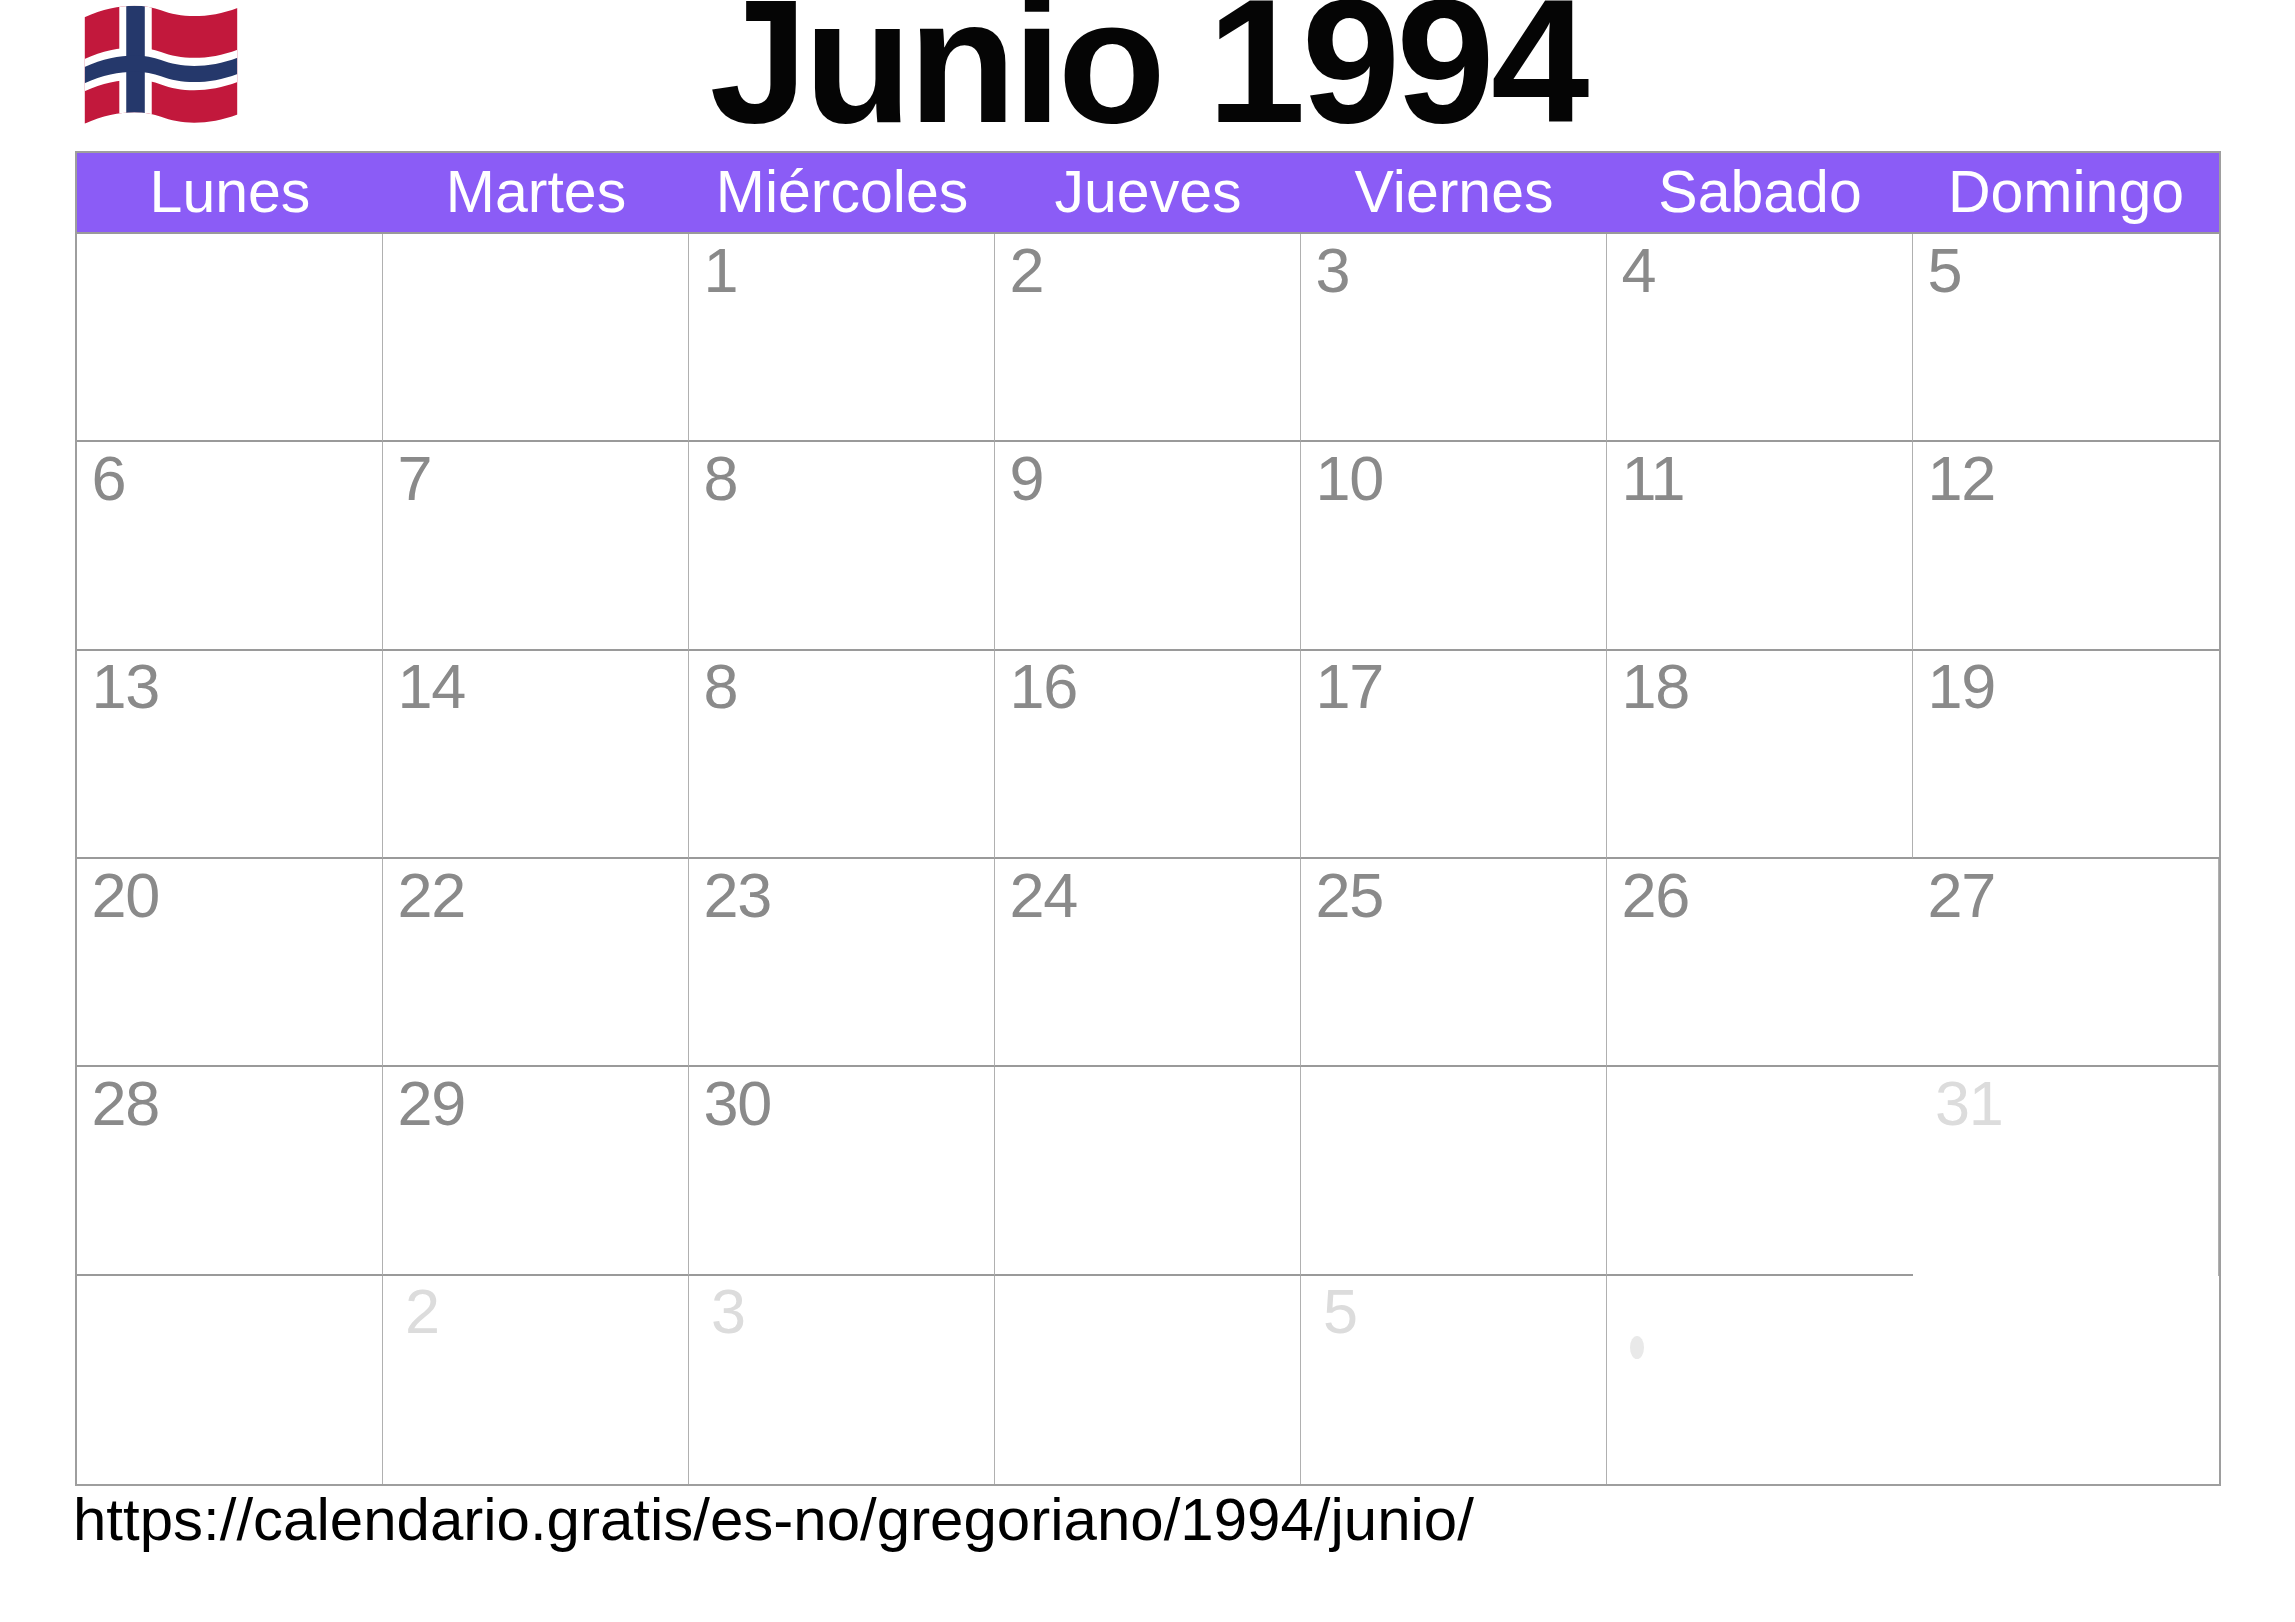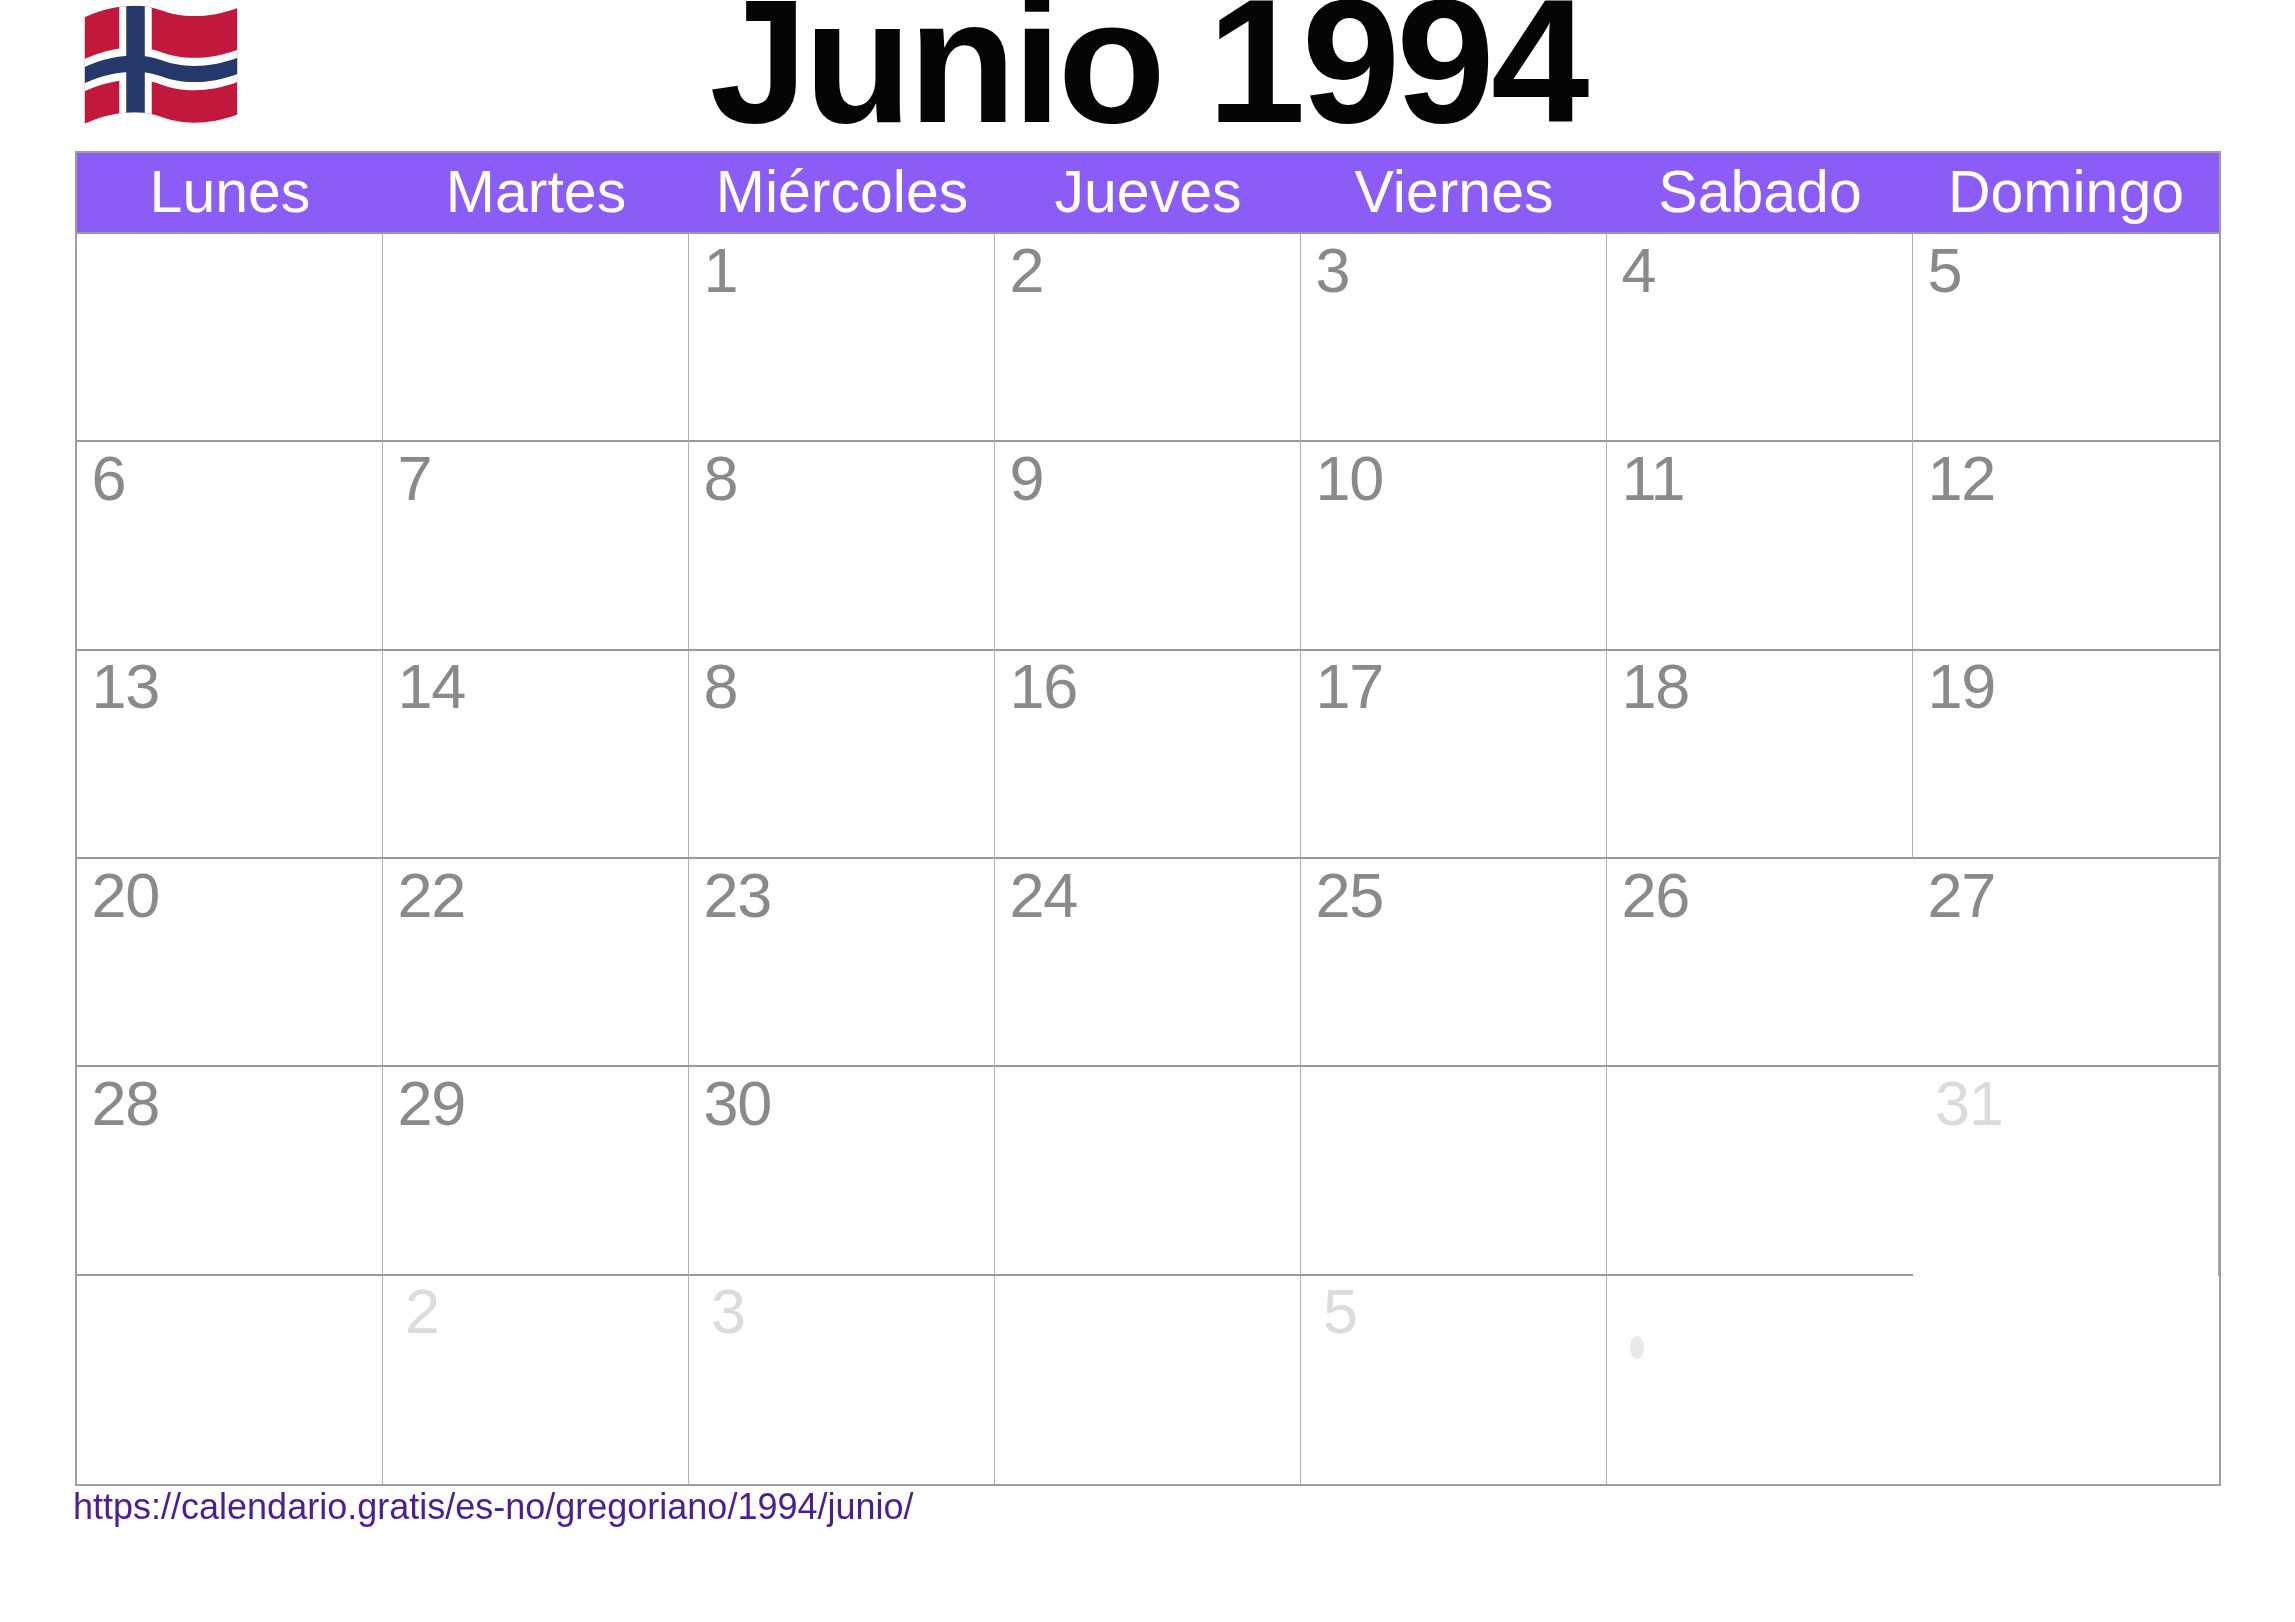--- a/index.html
+++ b/index.html
@@ -90,23 +90,23 @@
     height: 23.6px;
     border-radius: 50%;
     background: #e9e9e9;
   }
 
   
   .footer-url {
     position: absolute;
     left: 73px;
     top: 1487px;
-    font-size: 36px;
+    font-size: 60px;
     line-height: 1.1;
-    color: #4c1d95;
+    color: #000000;
     white-space: nowrap;
   }
 </style>
 </head>
 <body>
 
 <div id="page">
 
   <svg class="flag" viewBox="0 0 300 240" xmlns="http://www.w3.org/2000/svg" aria-hidden="true">
     <defs>

